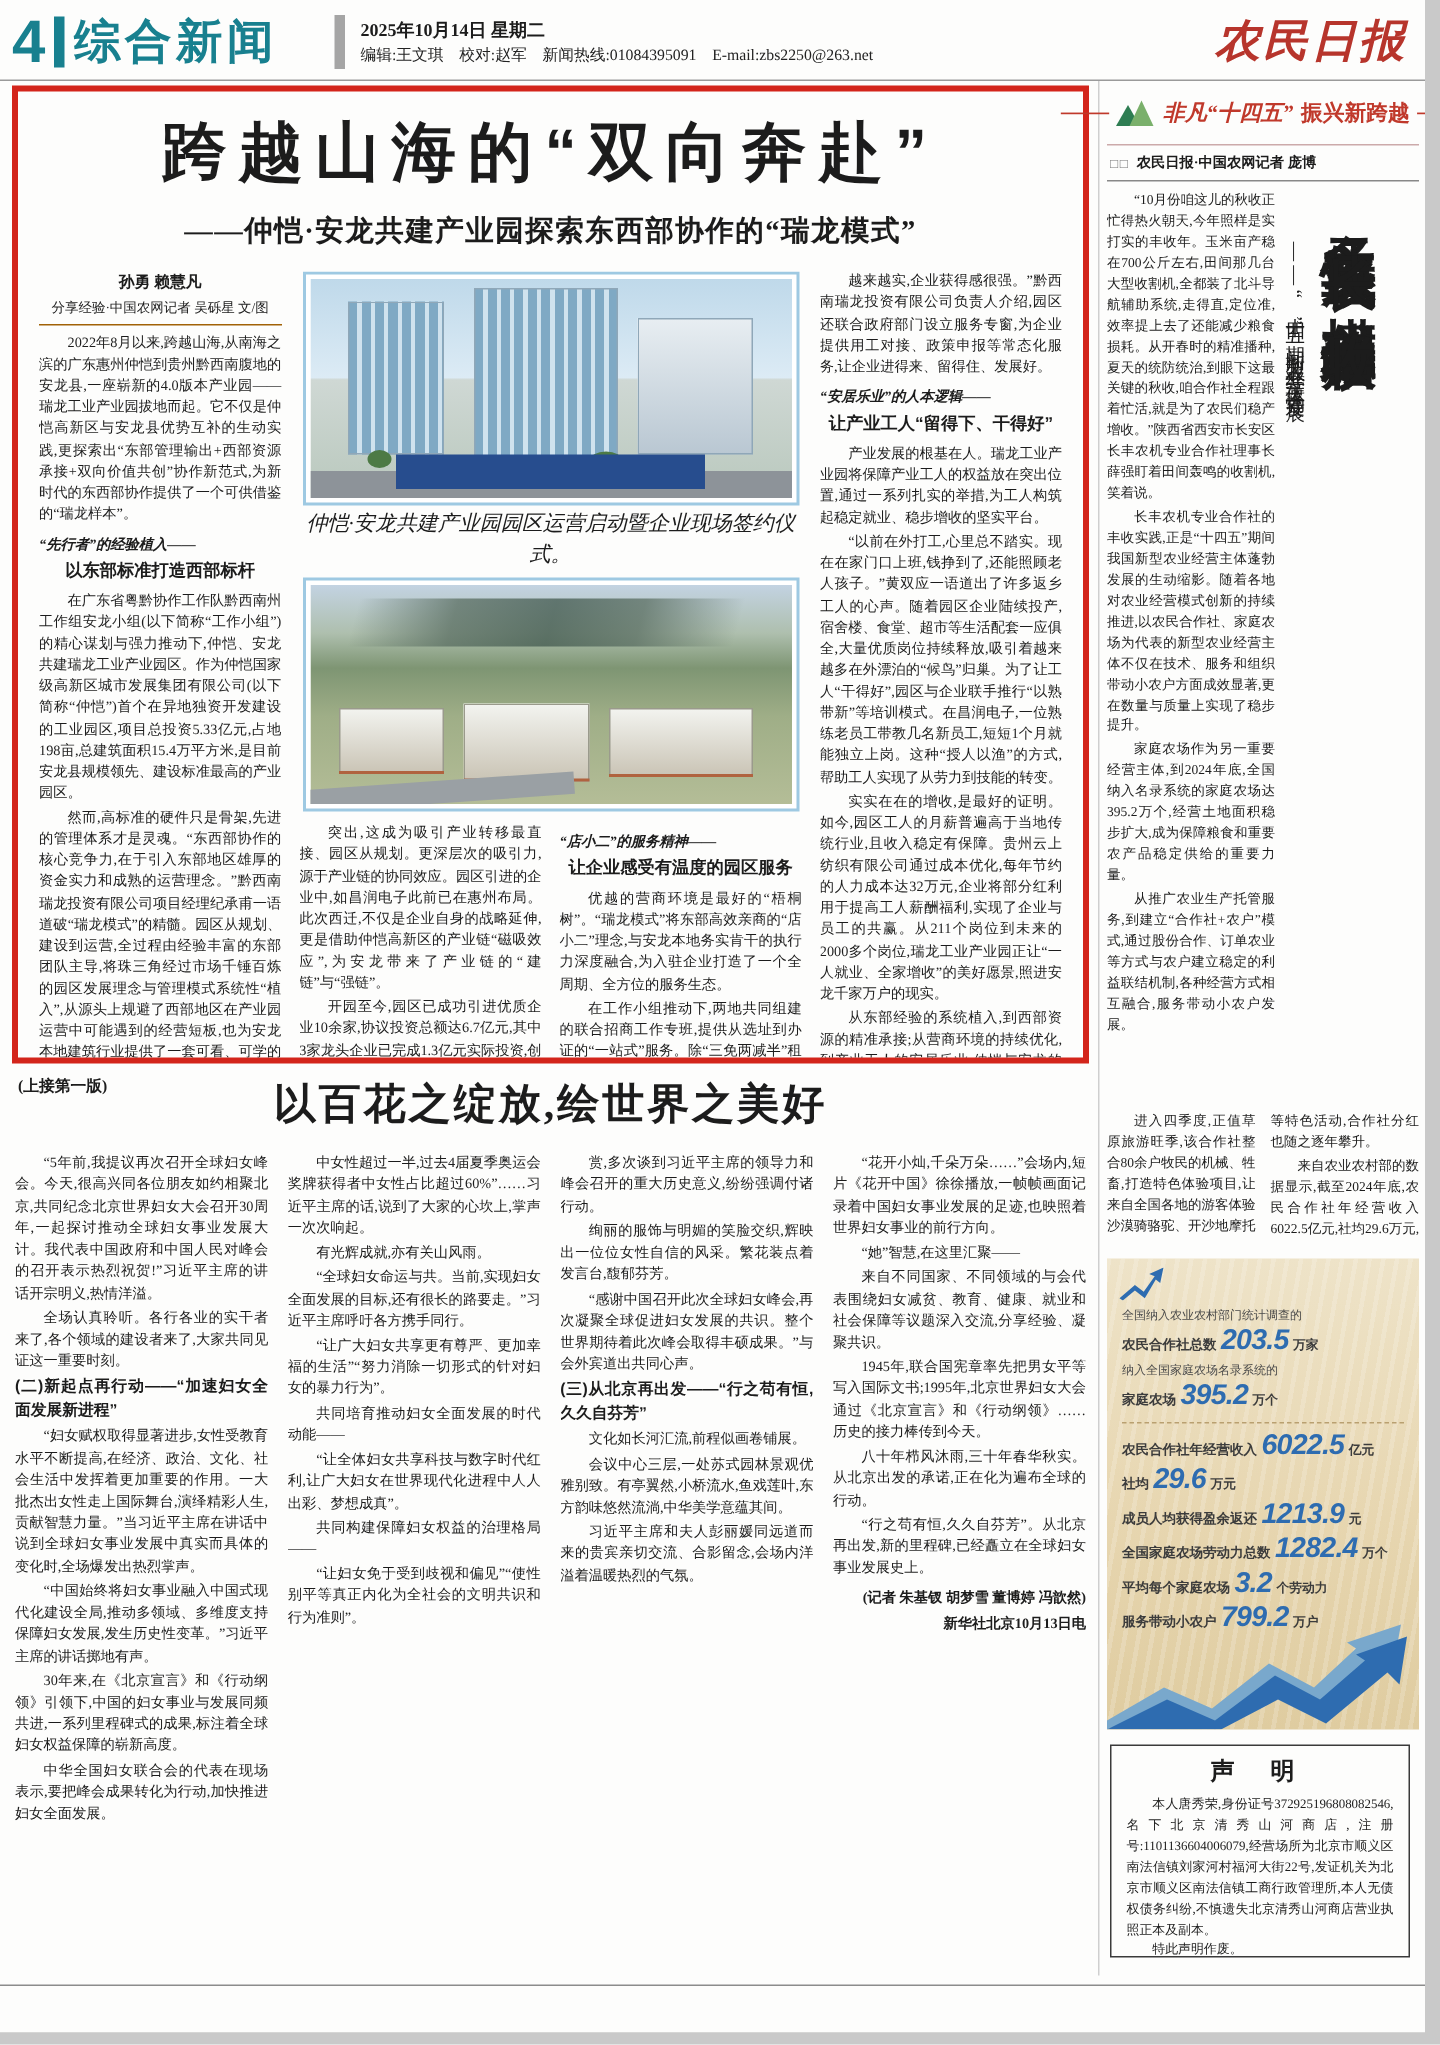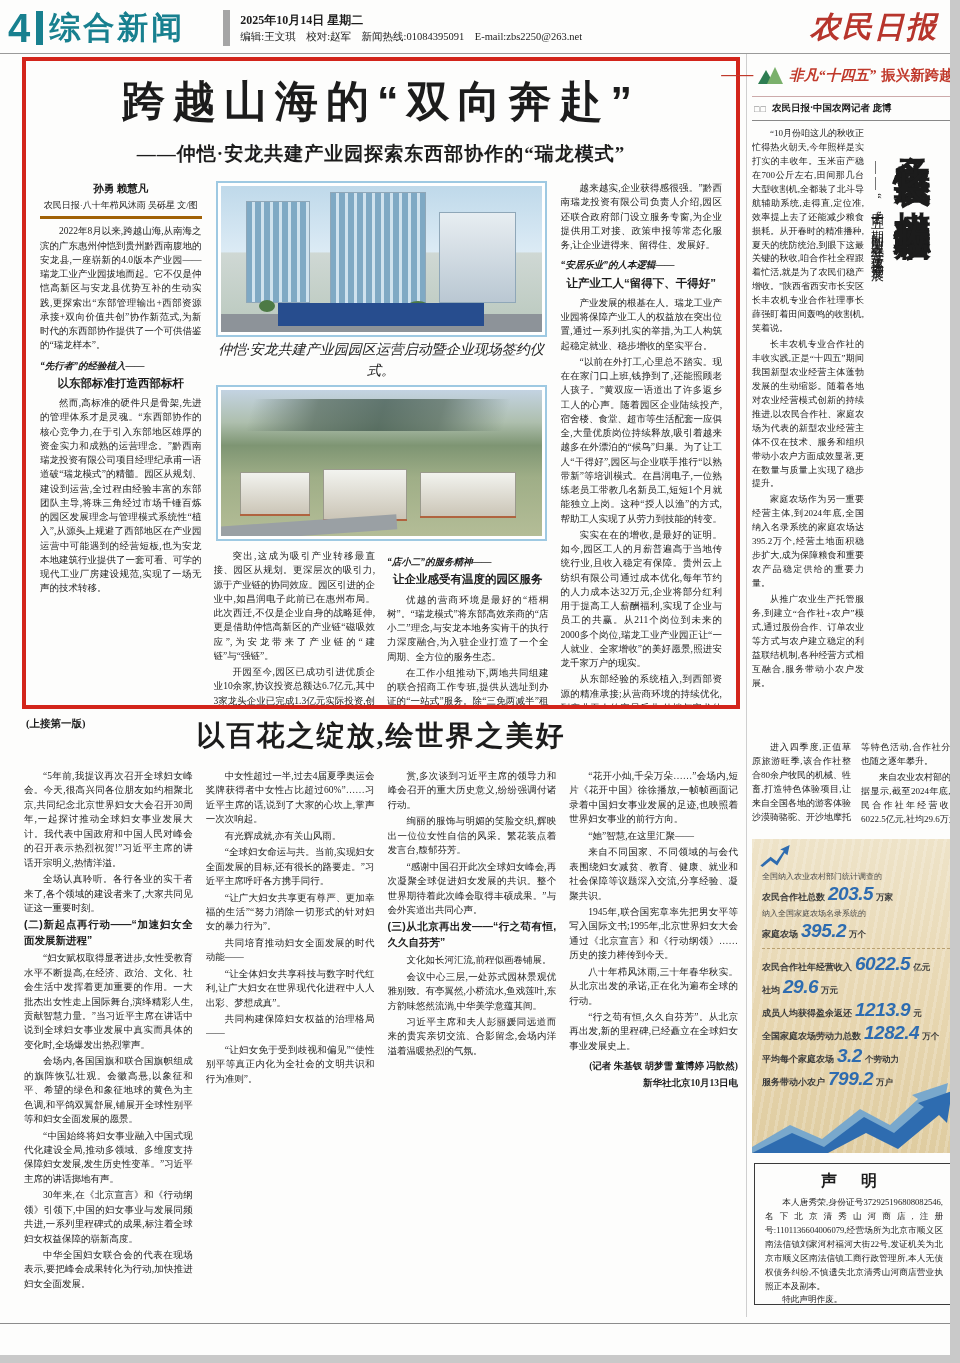--- a/index.html
+++ b/index.html
@@ -11,36 +11,36 @@
   .pageno{font-family:"Liberation Sans",sans-serif;font-weight:900;font-size:40px;color:#18808f;line-height:1;}
   .hdr-bar{width:7px;height:34px;background:#18808f;}
   .section-name{font-family:"Liberation Sans",sans-serif;font-weight:900;font-size:31px;color:#18808f;letter-spacing:3px;line-height:1;}
   .hdr-mid{display:flex;align-items:center;margin-left:38px;gap:10px;}
   .hdr-graybar{width:7px;height:36px;background:#a5a5a5;}
   .hdr-lines{display:flex;flex-direction:column;gap:1px;}
   .hdr-date{font-weight:bold;font-size:12px;}
   .hdr-info{font-size:10.5px;color:#222;}
   .masthead{margin-left:auto;font-size:30px;font-weight:900;color:#b7352c;letter-spacing:2px;font-style:italic;}
   
-  .content{display:flex;padding:0 4px 0 20px;}
+  .content{display:flex;padding:0 4px 0 6px;}
   .left-col{width:722px;flex:none;}
   .rail{width:214px;flex:none;margin-left:4px;border-left:1px solid #cfcfcf;padding-left:5px;box-sizing:border-box;}
   
   .redbox{border:4px solid #d3251b;margin:3px 2px 0 2px;padding:8px 14px 10px;box-sizing:border-box;height:652px;overflow:hidden;}
   .ma-title{text-align:center;font-family:"Liberation Sans",sans-serif;font-weight:900;font-size:43px;letter-spacing:8px;margin-top:4px;}
   .ma-sub{text-align:center;font-size:19px;font-weight:bold;letter-spacing:1px;margin:10px 0 14px;}
   .ma-body{display:grid;grid-template-columns:1fr 1fr 1fr 1fr;grid-template-rows:362px auto;gap:6px 12px;height:525px;overflow:hidden;
            font-size:9.5px;line-height:1.5;text-align:justify;}
   .ma-body p{margin:0 0 2px;text-indent:2em;font-family:Liberation Serif, serif;}
   .c1{grid-column:1;grid-row:1/3;overflow:hidden;}
   .cphotos{grid-column:2/4;grid-row:1;overflow:hidden;}
   .c2b{grid-column:2;grid-row:2;overflow:hidden;}
   .c3b{grid-column:3;grid-row:2;overflow:hidden;}
   .c4{grid-column:4;grid-row:1/3;overflow:hidden;}
-  .byline{text-align:center;border-bottom:3px solid #a16207;padding-bottom:4px;margin-bottom:5px;}
+  .byline{text-align:center;border-bottom:1px solid #a16207;padding-bottom:4px;margin-bottom:5px;}
   .byline .b1{font-weight:bold;font-size:10.5px;}
   .byline .b2{font-size:9px;margin-top:2px;}
   .subhead{margin:6px 0 4px;}
   .subhead .kick{font-weight:bold;font-size:9.5px;font-style:italic;text-indent:0;}
   .subhead .ttl{font-family:"Liberation Sans",sans-serif;font-weight:900;font-size:11.5px;text-align:center;margin-top:2px;}
   
   .photo-frame{border:3px solid #ffffff;outline:2px solid #9ec9e2;margin:2px 4px 4px;height:146px;position:relative;overflow:hidden;}
   .caption{font-size:14px;text-align:center;margin:3px 0 6px;font-style:italic;}
   .sky1{position:absolute;inset:0;background:linear-gradient(#bfd9ea 0%,#dcebf5 45%,#cfd8d4 46%,#b9c8bd 100%);}
   .bld{position:absolute;background:linear-gradient(#e8eef2,#b9c7d2);box-shadow:inset 0 0 0 1px #8fa7b8;}
@@ -128,30 +128,31 @@
     <div class="left-col">
 
       <div class="redbox">
         <div class="ma-title">跨越山海的“双向奔赴”</div>
         <div class="ma-sub">——仲恺·安龙共建产业园探索东西部协作的“瑞龙模式”</div>
         <div class="ma-body">
 
           <div class="c1">
             <div class="byline">
               <div class="b1">孙勇 赖慧凡</div>
-              <div class="b2">农民日报·八十年栉风沐雨 吴砾星 文/图</div>
+              <div class="b2">分享经验·中国农网记者 吴砾星 文/图</div>
             </div>
             <div>
                 <p>2022年8月以来,跨越山海,从南海之滨的广东惠州仲恺到贵州黔西南腹地的安龙县,一座崭新的4.0版本产业园——瑞龙工业产业园拔地而起。它不仅是仲恺高新区与安龙县优势互补的生动实践,更探索出“东部管理输出+西部资源承接+双向价值共创”协作新范式,为新时代的东西部协作提供了一个可供借鉴的“瑞龙样本”。</p>
               </div>
             <div class="subhead">
               <div class="kick">“先行者”的经验植入——</div>
               <div class="ttl">以东部标准打造西部标杆</div>
             </div>
             <div>
+                <p>在广东省粤黔协作工作队黔西南州工作组安龙小组(以下简称“工作小组”)的精心谋划与强力推动下,仲恺、安龙共建瑞龙工业产业园区。作为仲恺国家级高新区城市发展集团有限公司(以下简称“仲恺”)首个在异地独资开发建设的工业园区,项目总投资5.33亿元,占地198亩,总建筑面积15.4万平方米,是目前安龙县规模领先、建设标准最高的产业园区。</p>
                 <p>然而,高标准的硬件只是骨架,先进的管理体系才是灵魂。“东西部协作的核心竞争力,在于引入东部地区雄厚的资金实力和成熟的运营理念。”黔西南瑞龙投资有限公司项目经理纪承甫一语道破“瑞龙模式”的精髓。园区从规划、建设到运营,全过程由经验丰富的东部团队主导,将珠三角经过市场千锤百炼的园区发展理念与管理模式系统性“植入”,从源头上规避了西部地区在产业园运营中可能遇到的经营短板,也为安龙本地建筑行业提供了一套可看、可学的现代工业厂房建设规范,实现了一场无声的技术转移。</p>
               </div>
 
           </div>
 
           <div class="cphotos">
             <div class="photo-frame">
               <div class="sky1"></div>
               <div class="bld glass" style="left:8%;top:10%;width:20%;height:70%;"></div>
               <div class="bld glass" style="left:34%;top:4%;width:30%;height:78%;"></div>
@@ -216,21 +217,20 @@
         </div>
         <div class="mid-cols">
           <div class="mid-col">
             <div>
                 <p>“5年前,我提议再次召开全球妇女峰会。今天,很高兴同各位朋友如约相聚北京,共同纪念北京世界妇女大会召开30周年,一起探讨推动全球妇女事业发展大计。我代表中国政府和中国人民对峰会的召开表示热烈祝贺!”习近平主席的讲话开宗明义,热情洋溢。</p>
                 <p>全场认真聆听。各行各业的实干者来了,各个领域的建设者来了,大家共同见证这一重要时刻。</p>
               </div>
             <p class="mid-sub">(二)新起点再行动——“加速妇女全面发展新进程”</p>
             <div>
                 <p>“妇女赋权取得显著进步,女性受教育水平不断提高,在经济、政治、文化、社会生活中发挥着更加重要的作用。一大批杰出女性走上国际舞台,演绎精彩人生,贡献智慧力量。”当习近平主席在讲话中说到全球妇女事业发展中真实而具体的变化时,全场爆发出热烈掌声。</p>
-                <p>会场内,各国国旗和联合国旗帜组成的旗阵恢弘壮观。会徽高悬,以象征和平、希望的绿色和象征地球的黄色为主色调,和平鸽双翼舒展,铺展开全球性别平等和妇女全面发展的愿景。</p>
                 <p>“中国始终将妇女事业融入中国式现代化建设全局,推动多领域、多维度支持保障妇女发展,发生历史性变革。”习近平主席的讲话掷地有声。</p>
                 <p>30年来,在《北京宣言》和《行动纲领》引领下,中国的妇女事业与发展同频共进,一系列里程碑式的成果,标注着全球妇女权益保障的崭新高度。</p>
                 <p>中华全国妇女联合会的代表在现场表示,要把峰会成果转化为行动,加快推进妇女全面发展。</p>
               </div>
           </div>
           <div class="mid-col">
             <div>
                 <p>中女性超过一半,过去4届夏季奥运会奖牌获得者中女性占比超过60%”……习近平主席的话,说到了大家的心坎上,掌声一次次响起。</p>
                 <p>有光辉成就,亦有关山风雨。</p>
                 <p>“全球妇女命运与共。当前,实现妇女全面发展的目标,还有很长的路要走。”习近平主席呼吁各方携手同行。</p>

